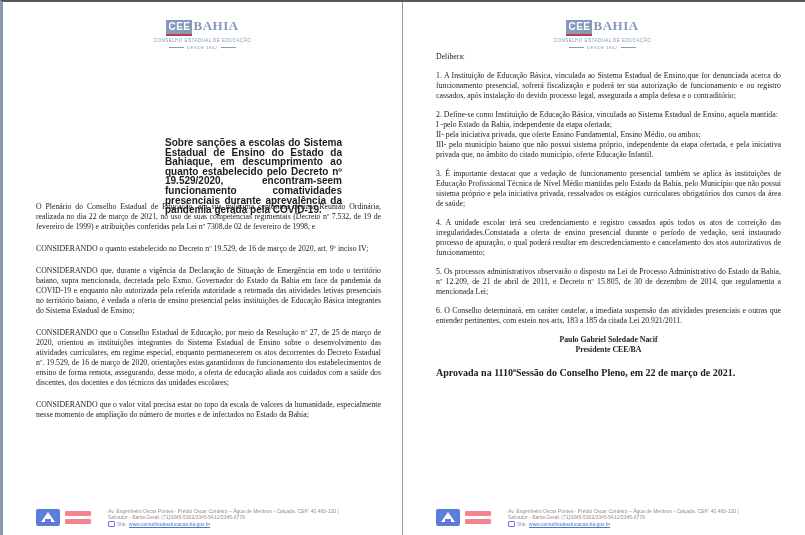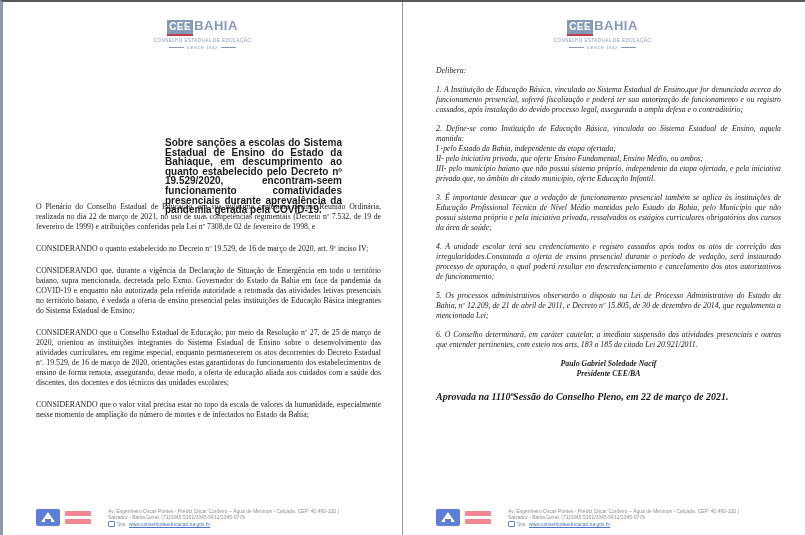--- a/index.html
+++ b/index.html
@@ -15,21 +15,21 @@
 
   
   .logo{position:absolute;top:14px;left:0;width:100%;text-align:center;}
   .logo-row{display:inline-block;line-height:13px;white-space:nowrap;}
   .logo-cee{
     display:inline-block;background:#8599ba;color:#ffffff;font-family:"Liberation Sans",sans-serif;
     font-weight:bold;font-size:10px;padding:0 2px 1px 2px;letter-spacing:.5px;
     border-bottom:2px solid #c13b4b;
   }
   .logo-bahia{
-    display:inline-block;color:#8599ba;font-family:Liberation Sans, sans-serif;
+    display:inline-block;color:#8599ba;font-family:Liberation Serif, serif;
     font-weight:bold;font-size:13px;letter-spacing:.5px;margin-left:1px;
   }
   .logo-subtitle{
     margin-top:2px;color:#8599ba;font-family:"Liberation Sans",sans-serif;
     font-size:4.6px;letter-spacing:.4px;
   }
   .logo-since{
     display:flex;justify-content:center;align-items:center;gap:3px;margin-top:1.5px;
     color:#8599ba;font-family:"Liberation Sans",sans-serif;font-size:4.2px;letter-spacing:.6px;
   }
@@ -40,21 +40,21 @@
     position:absolute;top:82px;left:0;width:100%;text-align:center;
     font-weight:bold;font-size:8.6px;letter-spacing:.2px;
   }
   .ementa{
     position:absolute;top:104px;left:162px;width:177px;
     font-family:"Liberation Sans",sans-serif;font-weight:bold;
     font-size:10px;line-height:9.6px;text-align:justify;margin-top:32px;
   }
   .body-flow{position:absolute;left:33px;width:345px;}
   .page1 .body-flow{top:200px;}
-  .page2 .body-flow{top:64px;font-style:italic;}
+  .page2 .body-flow{top:50px;}
   .doc-par{
     font-size:7.8px;line-height:10px;text-align:justify;margin:0 0 12px 0;
     white-space:pre-line;
   }
   .page2 .doc-par{margin-bottom:9px;}
   .delibera-label{font-size:7.8px;line-height:10px;margin:0 0 9px 0;}
   .date-line{margin-top:14px;text-align:center;font-size:7.8px;}
   .sig-block{text-align:center;font-weight:bold;font-size:7.8px;line-height:10px;}
   .approval-line{margin-top:12px;font-weight:bold;font-size:10px;}
 

